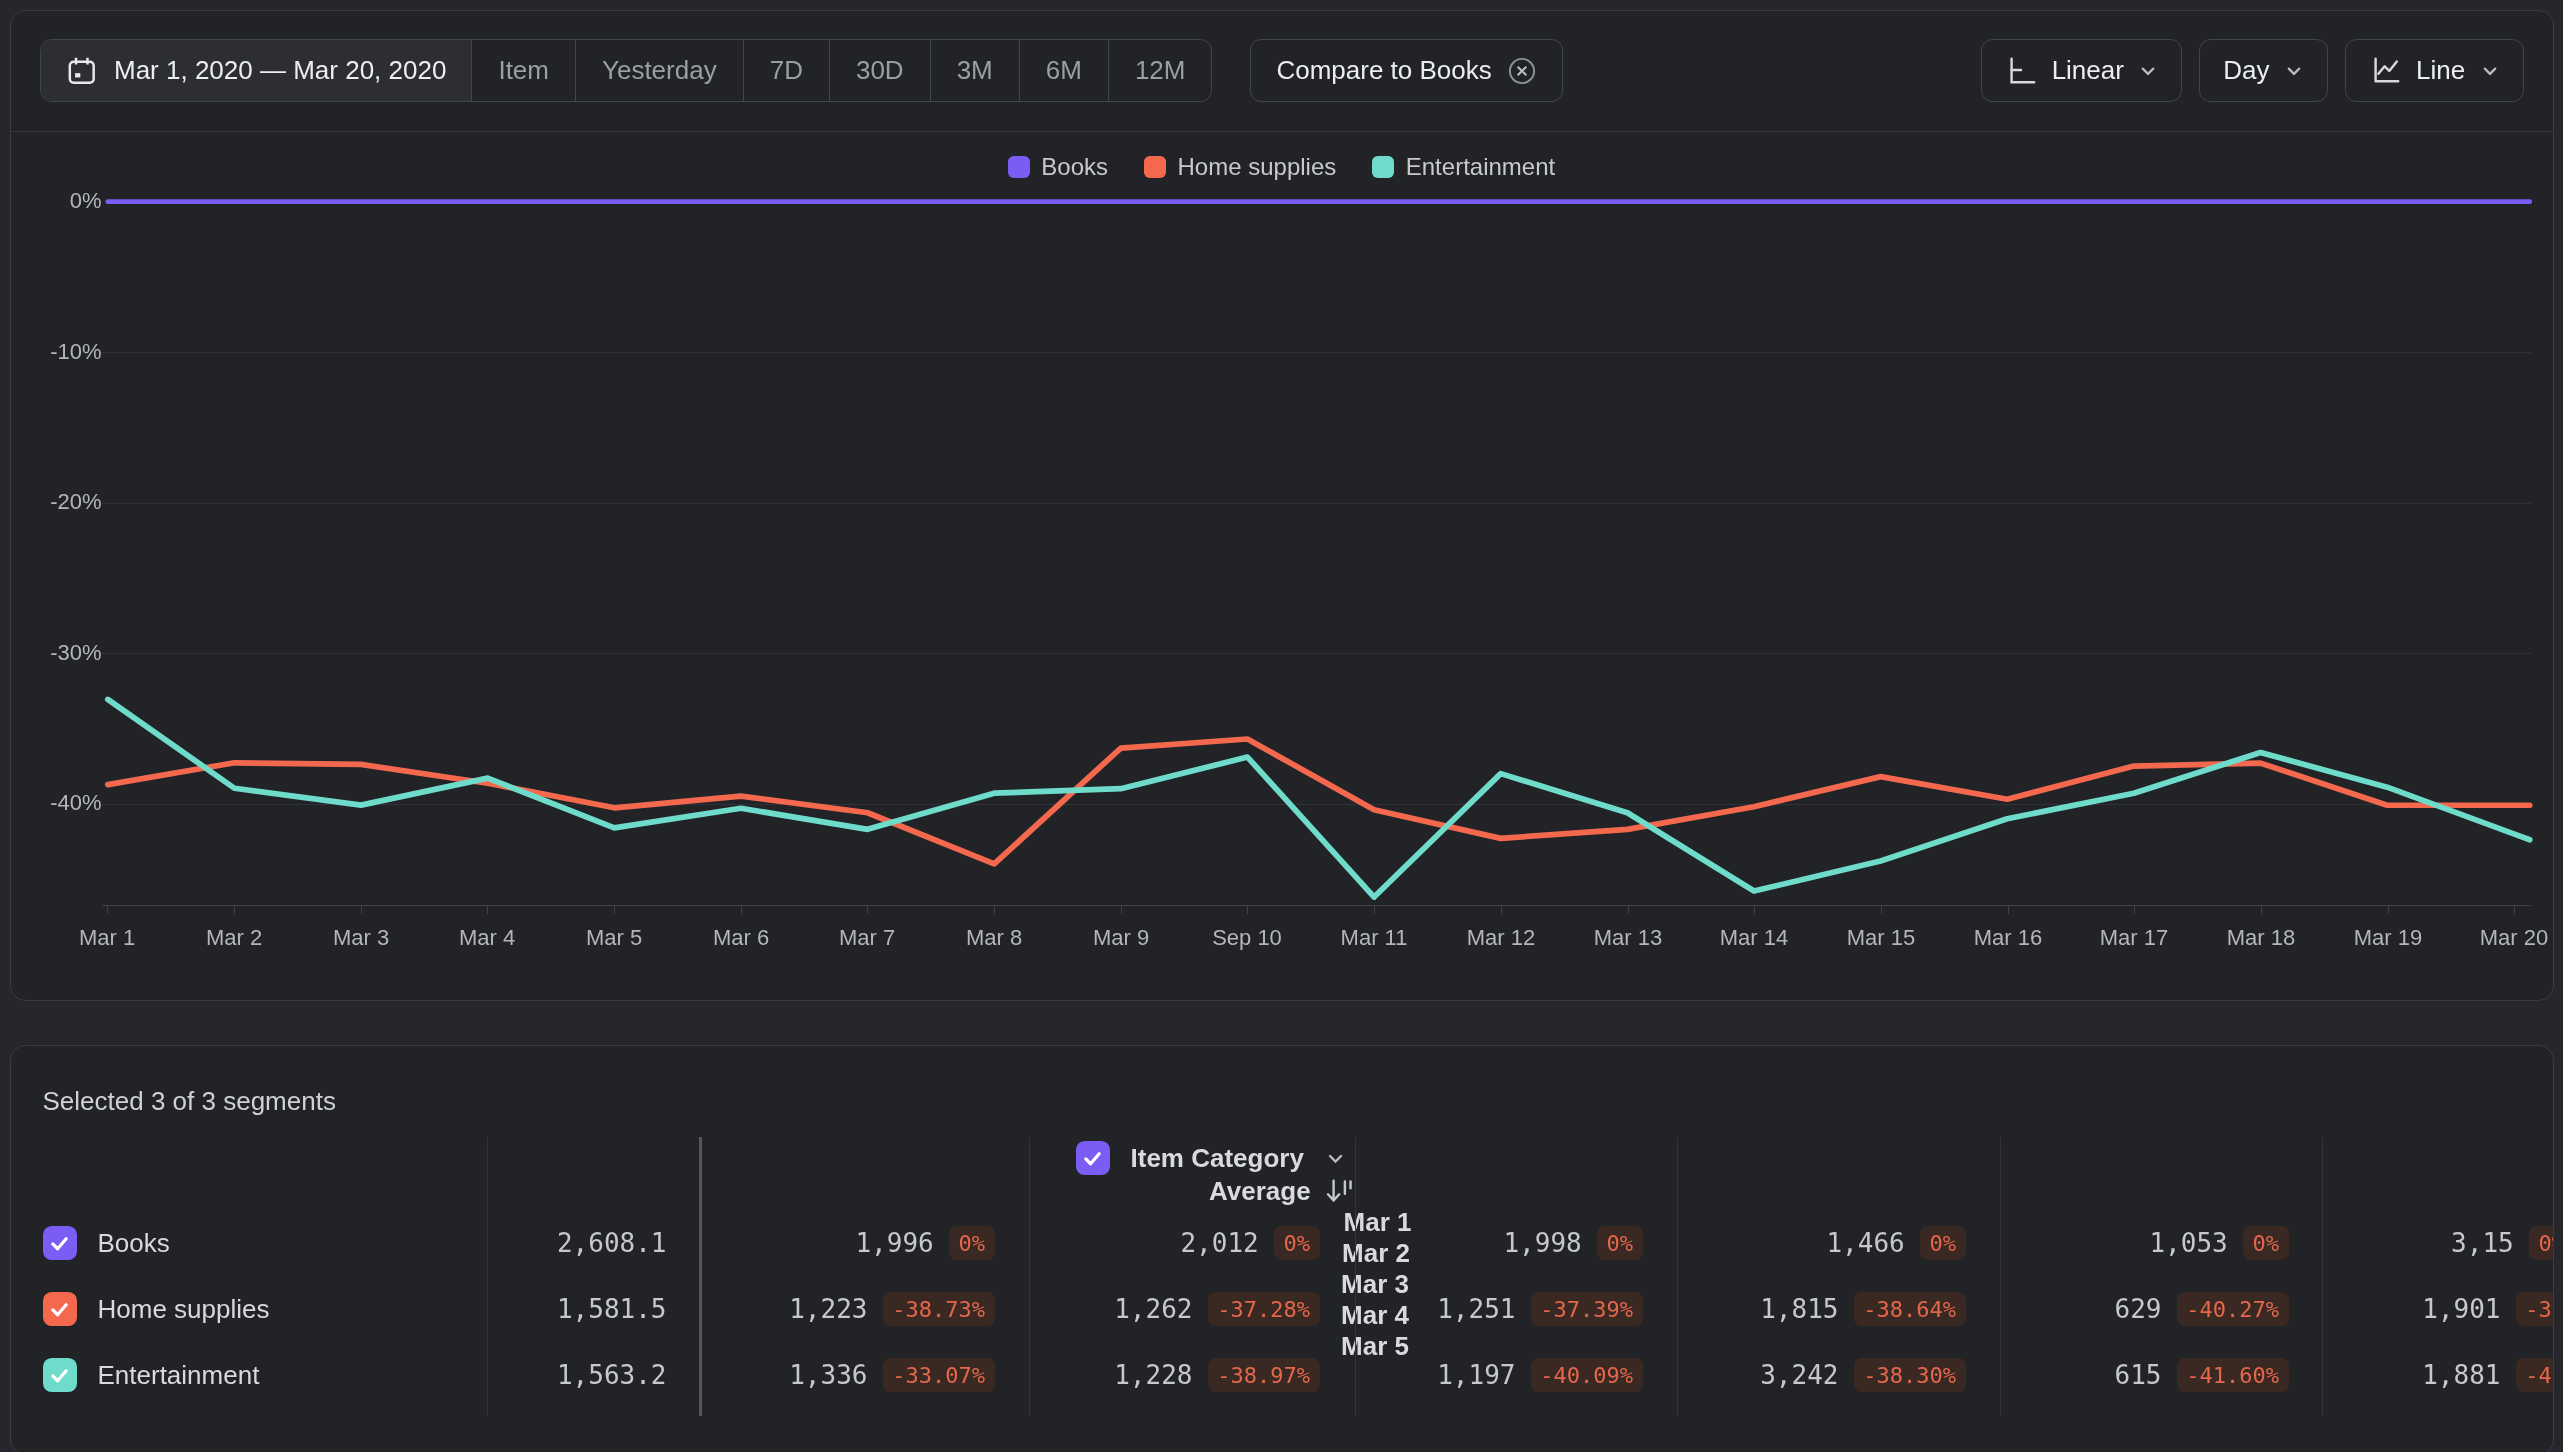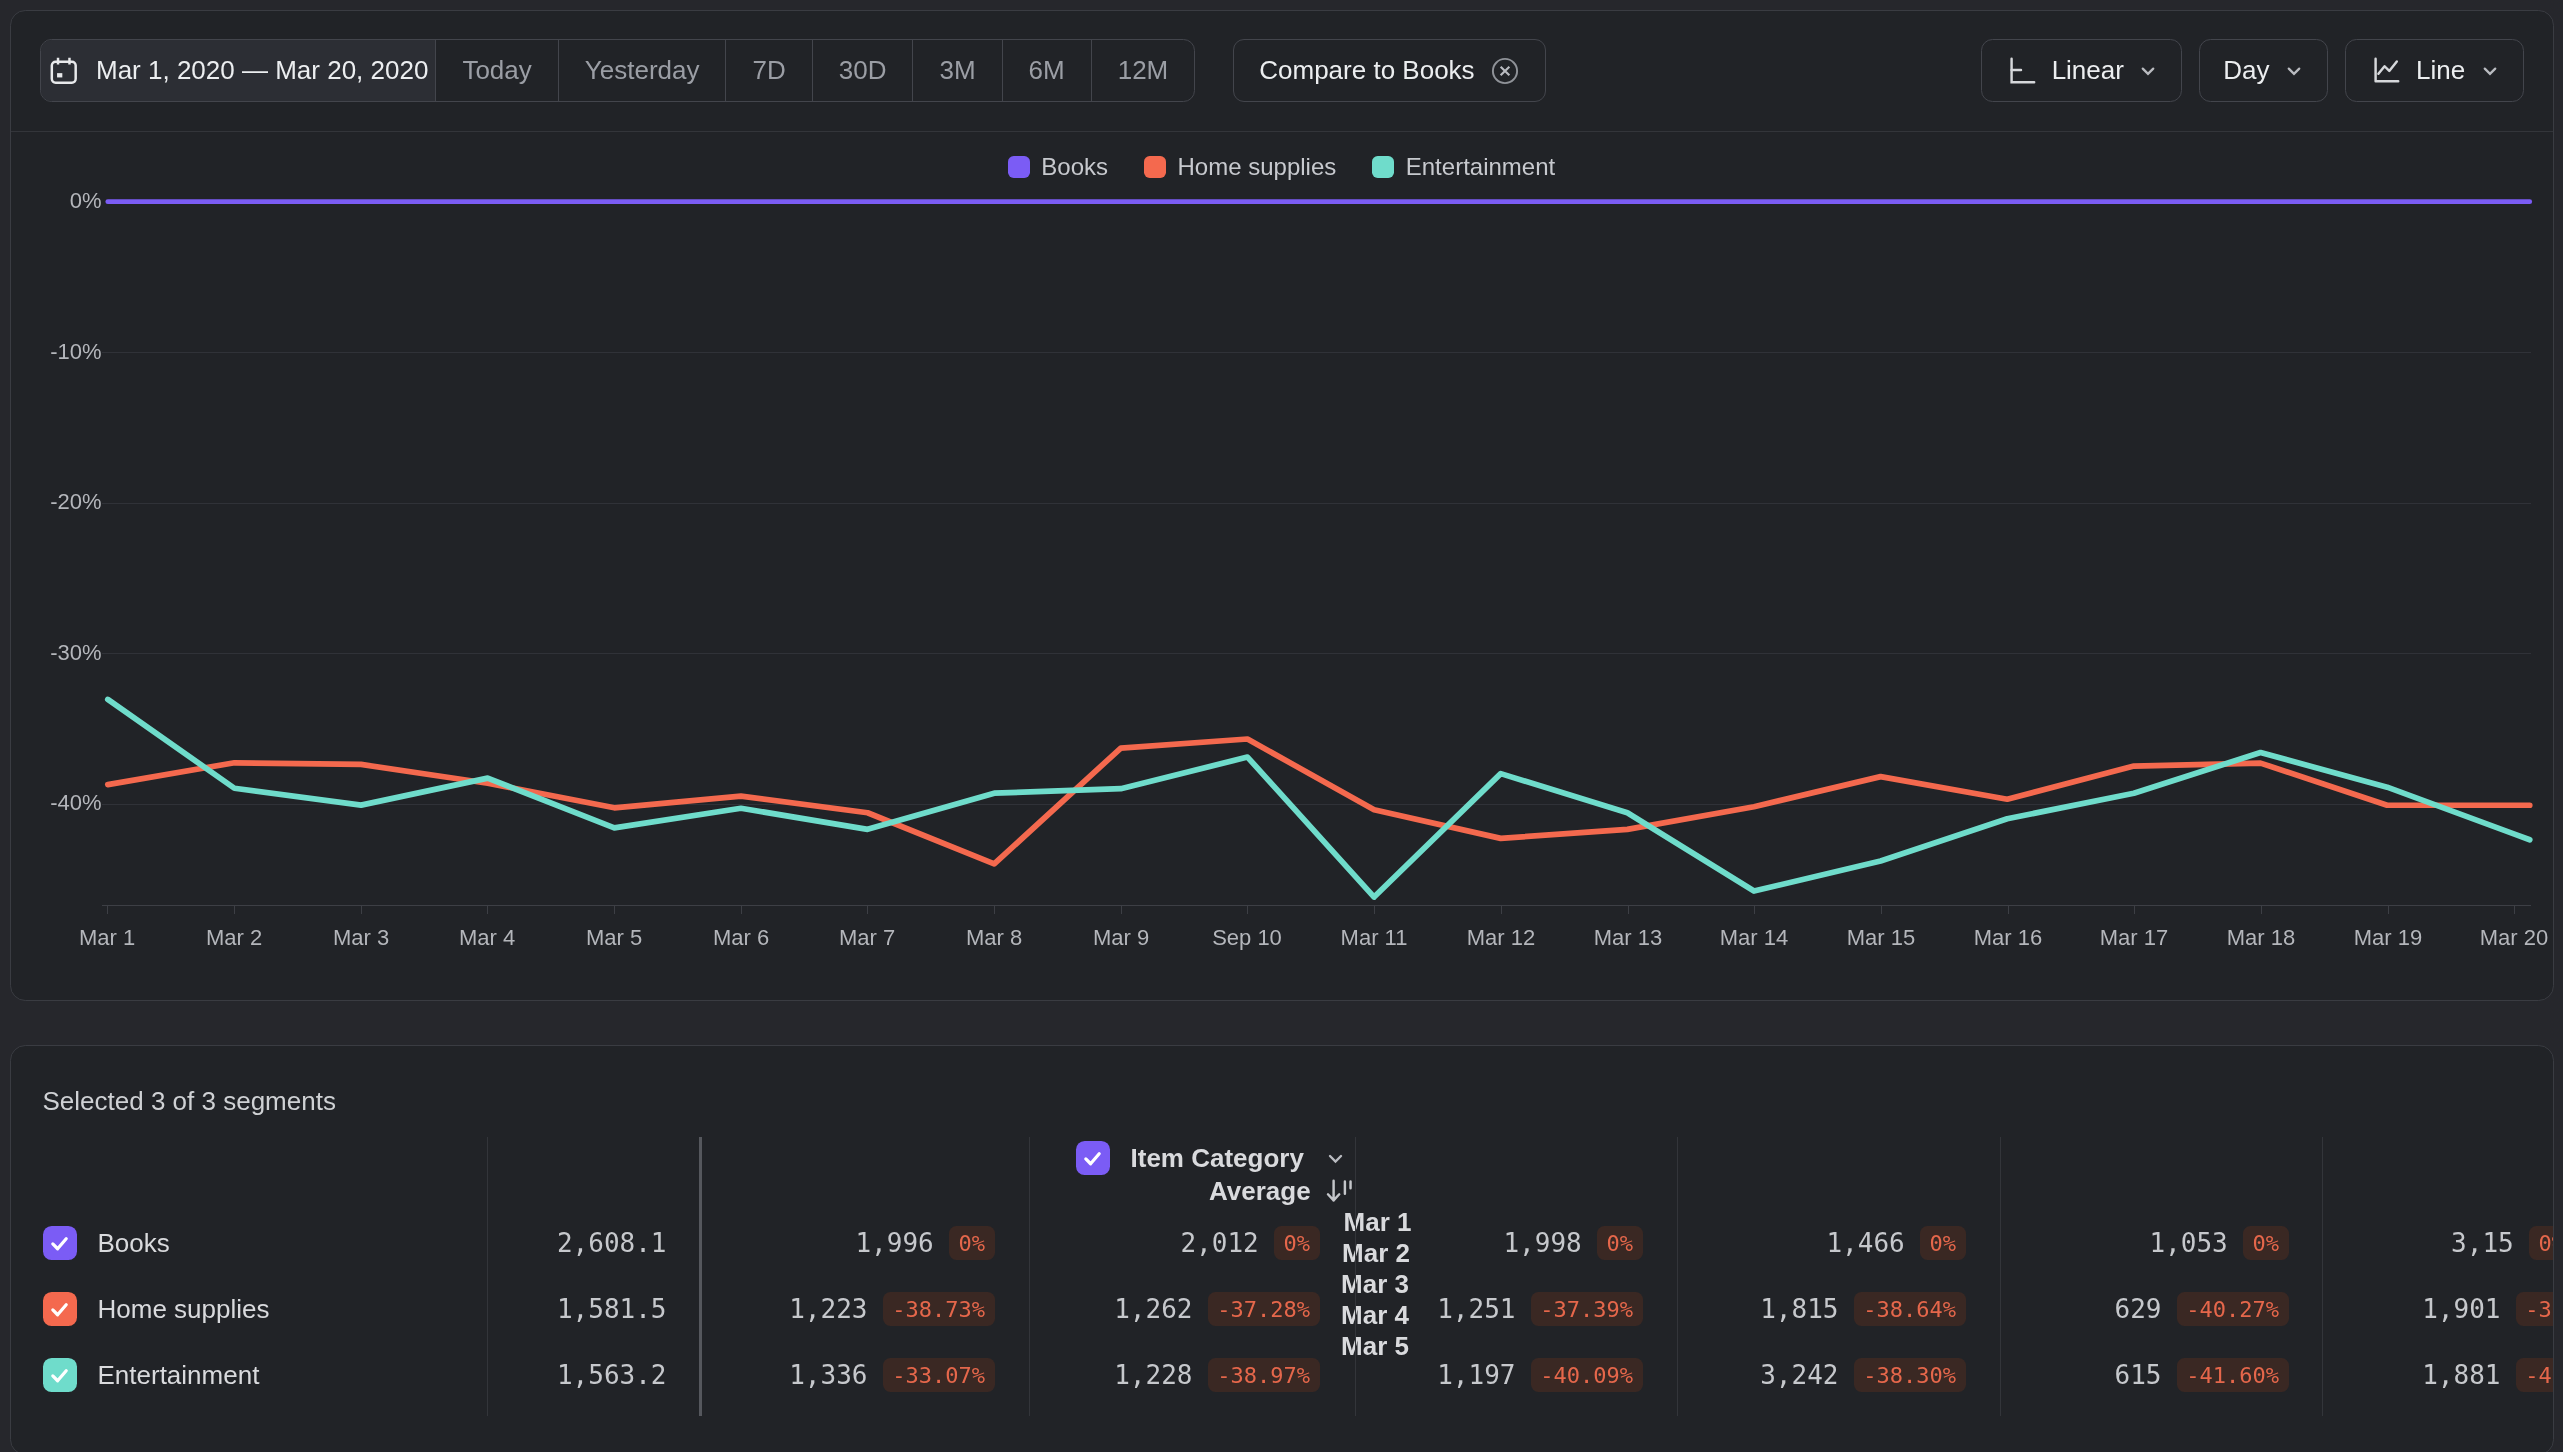--- a/index.html
+++ b/index.html
@@ -25,21 +25,21 @@
   }
   .seg-control {
     display:flex; align-items:stretch; height:63px;
     border:1.4px solid #43454c; border-radius:11.5px; overflow:hidden;
   }
   .seg {
     display:flex; align-items:center; padding:0 26px;
     font-size:26px; color:#9b9ea5; cursor:pointer; white-space:nowrap;
   }
   .seg + .seg { border-left:1.4px solid #43454c; }
-  .seg.active { background:#2c2e34; color:#eceef0; gap:17px; padding:0 7px; }
+  .seg.active { background:#2c2e34; color:#eceef0; gap:17px; padding:0 25px; }
   .chip {
     margin-left:38px; height:63px; display:flex; align-items:center; gap:15.3px;
     border:1.4px solid #43454c; border-radius:11px; padding:0 25px;
     font-size:26px; color:#eceef0; white-space:nowrap;
   }
   #toolbar-right { margin-left:auto; display:flex; gap:17px; }
   .tool-btn {
     height:63px; display:flex; align-items:center; gap:14.3px;
     border:1.4px solid #43454c; border-radius:11.5px; padding:0 23px;
     font-size:26px; color:#eceef0; white-space:nowrap; cursor:pointer;
@@ -105,21 +105,21 @@
         <span class="icon">
           <svg width="31.5" height="31.5" viewBox="0 0 33 33" fill="none" stroke="#e8e9eb" stroke-width="2.6">
             <rect x="4" y="7" width="25" height="22" rx="4"></rect>
             <path d="M10.5 3v7M22.5 3v7"></path>
             <rect x="9.5" y="19" width="5.5" height="4.5" fill="#e8e9eb" stroke="none"></rect>
           </svg>
         </span>
         <span>Mar 1, 2020 — Mar 20, 2020</span>
       </div>
 
-    <div class="seg">Today</div>
+    <div class="seg">Item</div>
         <div class="seg">Yesterday</div>
         <div class="seg">7D</div>
         <div class="seg">30D</div>
         <div class="seg">3M</div>
         <div class="seg">6M</div>
         <div class="seg">12M</div>
       </div>
 
     <div class="chip">
       <span>Compare to Books</span>

